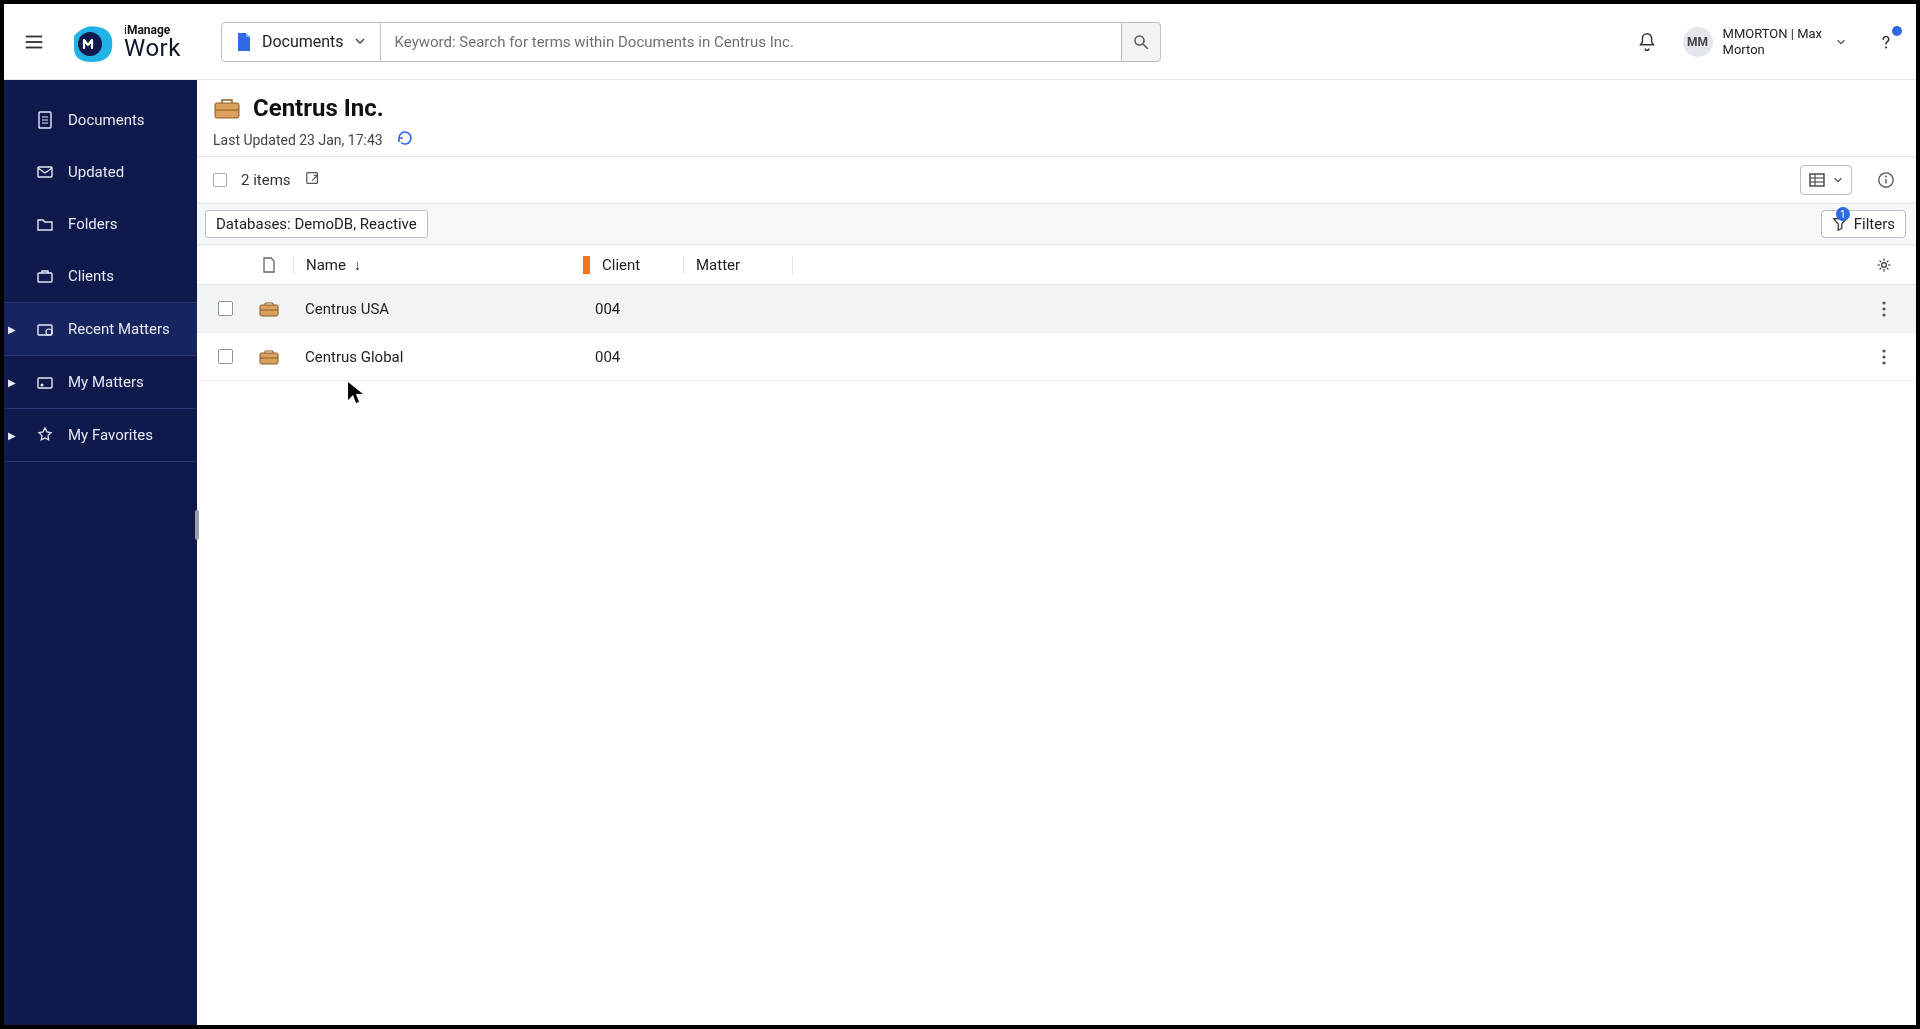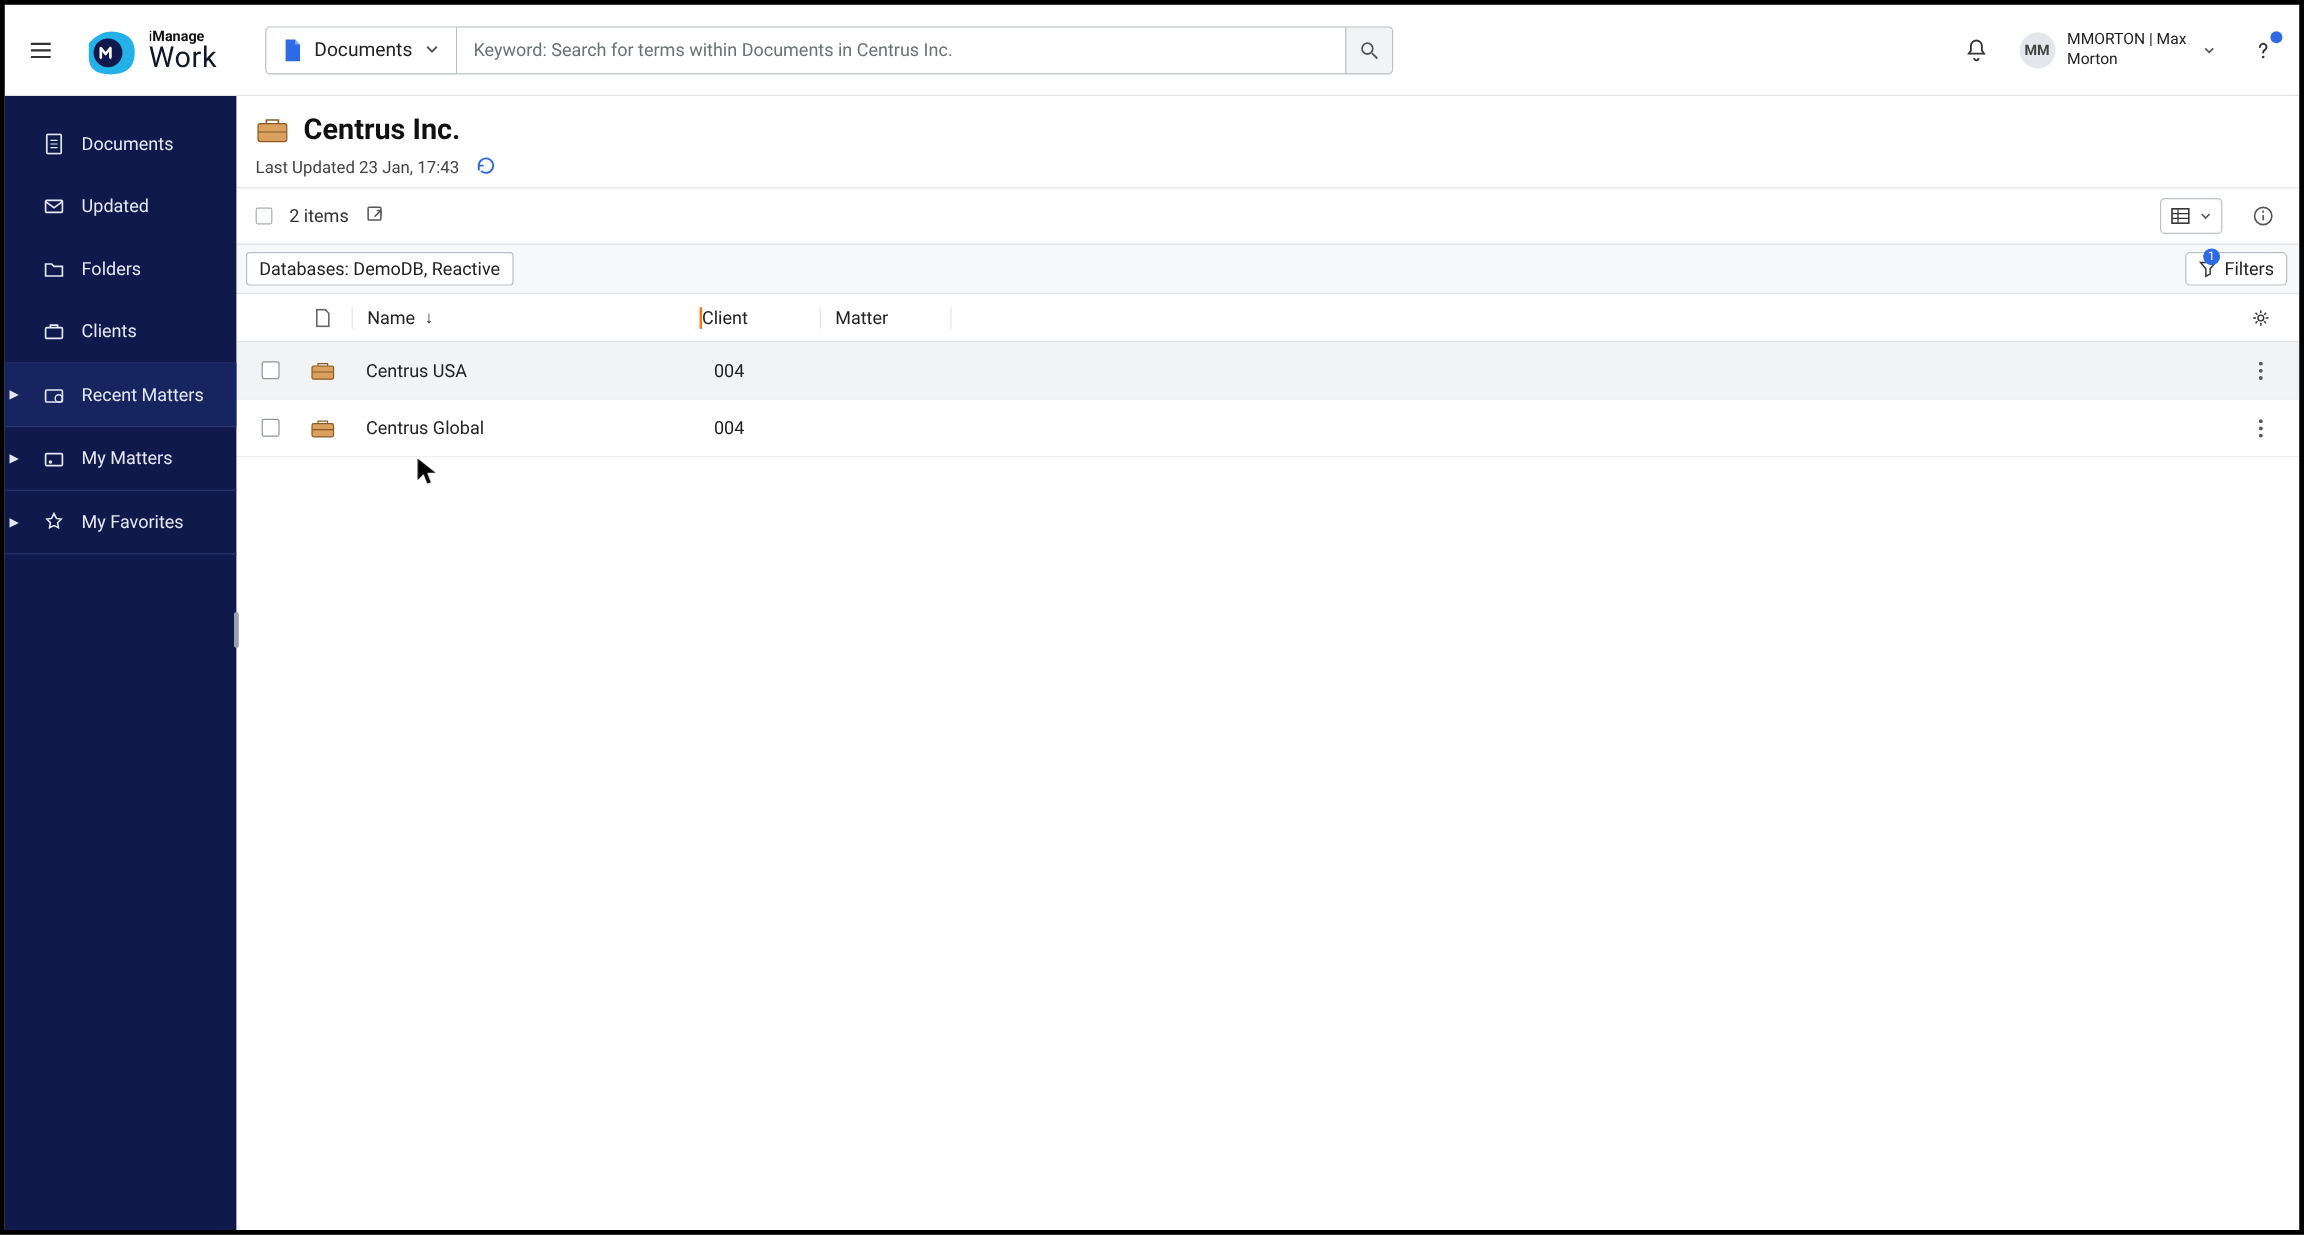--- a/index.html
+++ b/index.html
@@ -106,21 +106,21 @@
   display:flex; align-items:center; justify-content:center; padding:0 3px;
 }
 
 .table-head {
   display:flex; align-items:center; height:40px; border-bottom:1px solid #e1e4e8;
   font-size:15px; color:#222; padding:0 16px 0 8px;
 }
 .col-check { width:40px; display:flex; justify-content:center; }
 .col-type  { width:48px; display:flex; justify-content:center; color:#666; }
 .col-name  { width:290px; display:flex; align-items:center; gap:8px; border-left:1px solid #e1e4e8; padding-left:12px; }
-.col-client{ width:100px; border-left:2px solid #f97316; }
+.col-client{ width:100px; border-left:7px solid #f97316; padding-left:12px; }
 .col-matter{ width:110px; border-left:1px solid #e1e4e8; padding-left:12px; border-right:1px solid #e1e4e8; }
 .col-fill  { flex:1; }
 .col-gear  { width:32px; display:flex; justify-content:center; cursor:pointer; }
 
 .table-body .row {
   display:flex; align-items:center; height:48px;
   border-bottom:1px solid #eceef0; padding:0 16px 0 8px;
   font-size:15px; color:#222;
 }
 .table-body .row.hover { background:#f2f3f5; }

